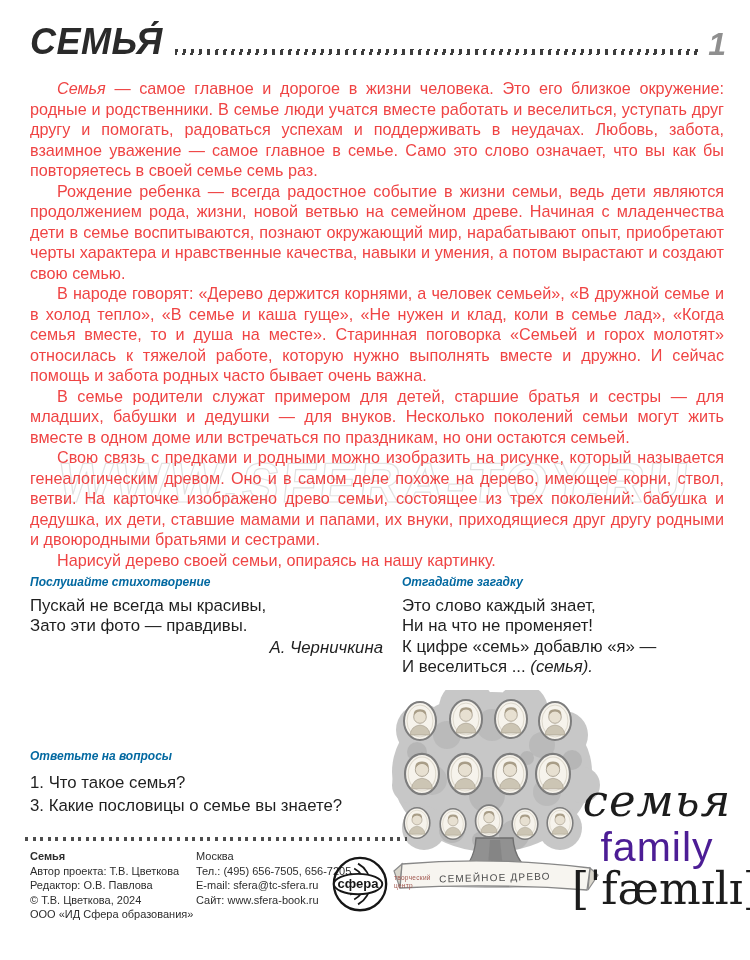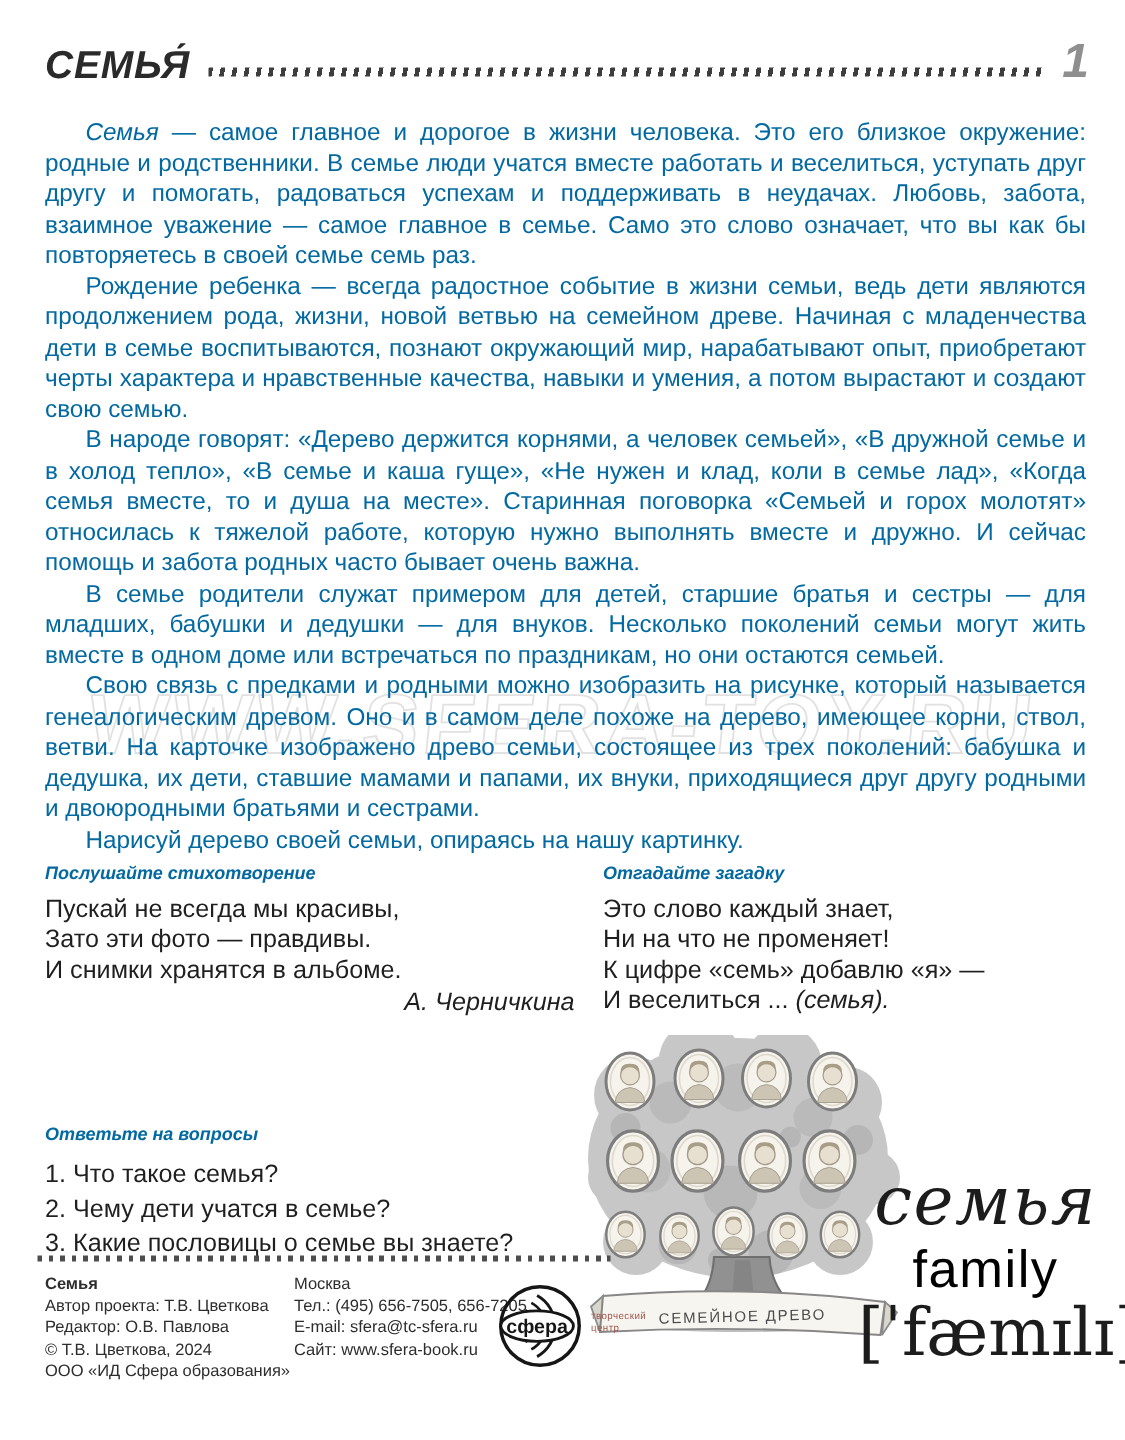--- a/index.html
+++ b/index.html
@@ -3,32 +3,32 @@
 <meta charset="utf-8">
 <style>
   html,body{margin:0;padding:0;background:#ffffff;}
   .page{
     position:relative;width:750px;height:960px;background:#ffffff;
     font-family:"Liberation Sans",sans-serif;color:#1f1f1f;overflow:hidden;
   }
   
   .header{position:absolute;left:30px;right:24px;top:24px;display:flex;align-items:flex-end;}
   .page-title{
-    font-weight:bold;font-style:italic;font-size:26px;letter-spacing:.5px;
+    font-weight:bold;font-style:italic;font-size:36px;letter-spacing:.5px;
     color:#2a2a2a;line-height:1;white-space:nowrap;
   }
   .leader-dots{
     flex:1;height:6px;margin:0 10px 5px 12px;align-self:flex-end;
     background:repeating-linear-gradient(100deg,#3d3d3d 0 3px,transparent 3px 8px);
   }
   .page-number{font-weight:bold;font-style:italic;font-size:32px;color:#8f8f8f;line-height:1;}
   
   .article{
     position:absolute;left:30px;right:26px;top:78px;
-    font-size:16.2px;line-height:20.5px;text-align:justify;color:#0369a1;
+    font-size:16.2px;line-height:20.5px;text-align:justify;color:#ef4444;
   }
   .article p{margin:0;text-indent:27px;}
   
   .watermark{
     position:absolute;left:0;right:0;top:450px;text-align:center;white-space:nowrap;
     font-size:56px;font-weight:bold;text-transform:uppercase;letter-spacing:3px;
     color:transparent;-webkit-text-stroke:1.2px #dadada;pointer-events:none;
     transform:skewX(-6deg);opacity:.8;
   }
   
@@ -58,21 +58,21 @@
     color:#a0564e;letter-spacing:.3px;
   }
   
   .tree-wrap{position:absolute;left:392px;top:690px;width:208px;height:208px;}
   
   .vocab{position:absolute;left:572px;top:778px;width:170px;text-align:center;}
   .vocab-ru{
     font-family:"DejaVu Serif",serif;font-style:italic;font-size:45px;line-height:46px;
     color:#1c1c1c;letter-spacing:1px;
   }
-  .vocab-en{font-size:35px;line-height:40px;color:#000000;letter-spacing:1px;margin-top:3px;}
+  .vocab-en{font-size:41px;line-height:40px;color:#4c1d95;letter-spacing:1px;margin-top:3px;}
   .vocab-tr{font-family:"DejaVu Serif",serif;font-size:44px;line-height:40px;color:#1c1c1c;margin-top:2px;}
 </style>
 </head>
 <body>
 
 <div class="page">
 
   <div class="watermark">www.sfera-toy.ru</div>
 
   <div class="header">
@@ -87,36 +87,34 @@
     <p>В народе говорят: «Дерево держится корнями, а человек семьей», «В дружной семье и в холод тепло», «В семье и каша гуще», «Не нужен и клад, коли в семье лад», «Когда семья вместе, то и душа на месте». Старинная поговорка «Семьей и горох молотят» относилась к тяжелой работе, которую нужно выполнять вместе и дружно. И сейчас помощь и забота родных часто бывает очень важна.</p>
     <p>В семье родители служат примером для детей, старшие братья и сестры — для младших, бабушки и дедушки — для внуков. Несколько поколений семьи могут жить вместе в одном доме или встречаться по праздникам, но они остаются семьей.</p>
     <p>Свою связь с предками и родными можно изобразить на рисунке, который называется генеалогическим древом. Оно и в самом деле похоже на дерево, имеющее корни, ствол, ветви. На карточке изображено древо семьи, состоящее из трех поколений: бабушка и дедушка, их дети, ставшие мамами и папами, их внуки, приходящиеся друг другу родными и двоюродными братьями и сестрами.</p>
     <p>Нарисуй дерево своей семьи, опираясь на нашу картинку.</p>
   </div>
 
   <div class="poem">
     <div class="section-heading">Послушайте стихотворение</div>
     <div class="poem-line">Пускай не всегда мы красивы,</div>
     <div class="poem-line">Зато эти фото — правдивы.</div>
-    <div class="poem-line">И снимки хранятся в альбоме.</div>
     <div class="poem-author">А. Черничкина</div>
   </div>
 
   <div class="riddle">
     <div class="section-heading">Отгадайте загадку</div>
     <div class="riddle-line">Это слово каждый знает,</div>
     <div class="riddle-line">Ни на что не променяет!</div>
     <div class="riddle-line">К цифре «семь» добавлю «я» —</div>
     <div class="riddle-line"><span>И веселиться ... </span><i>(семья).</i></div>
   </div>
 
   <div class="questions">
     <div class="section-heading">Ответьте на вопросы</div>
     <div class="question-item">1. Что такое семья?</div>
-    <div class="question-item">2. Чему дети учатся в семье?</div>
     <div class="question-item">3. Какие пословицы о семье вы знаете?</div>
   </div>
 
   <div class="tree-wrap">
     <svg width="208" height="208" viewBox="0 0 208 208">
       <defs>
         <g id="portrait">
           <ellipse rx="16" ry="19" fill="#f6f3ec" stroke="#7d7d7d" stroke-width="2"></ellipse>
           <ellipse rx="13" ry="16" fill="none" stroke="#ddd8cc" stroke-width="1"></ellipse>
           <path d="M-10,14 Q-9,5 0,4 Q9,5 10,14 Z" fill="#ccc5b4" stroke="#a39b8b" stroke-width="0.6"></path>

